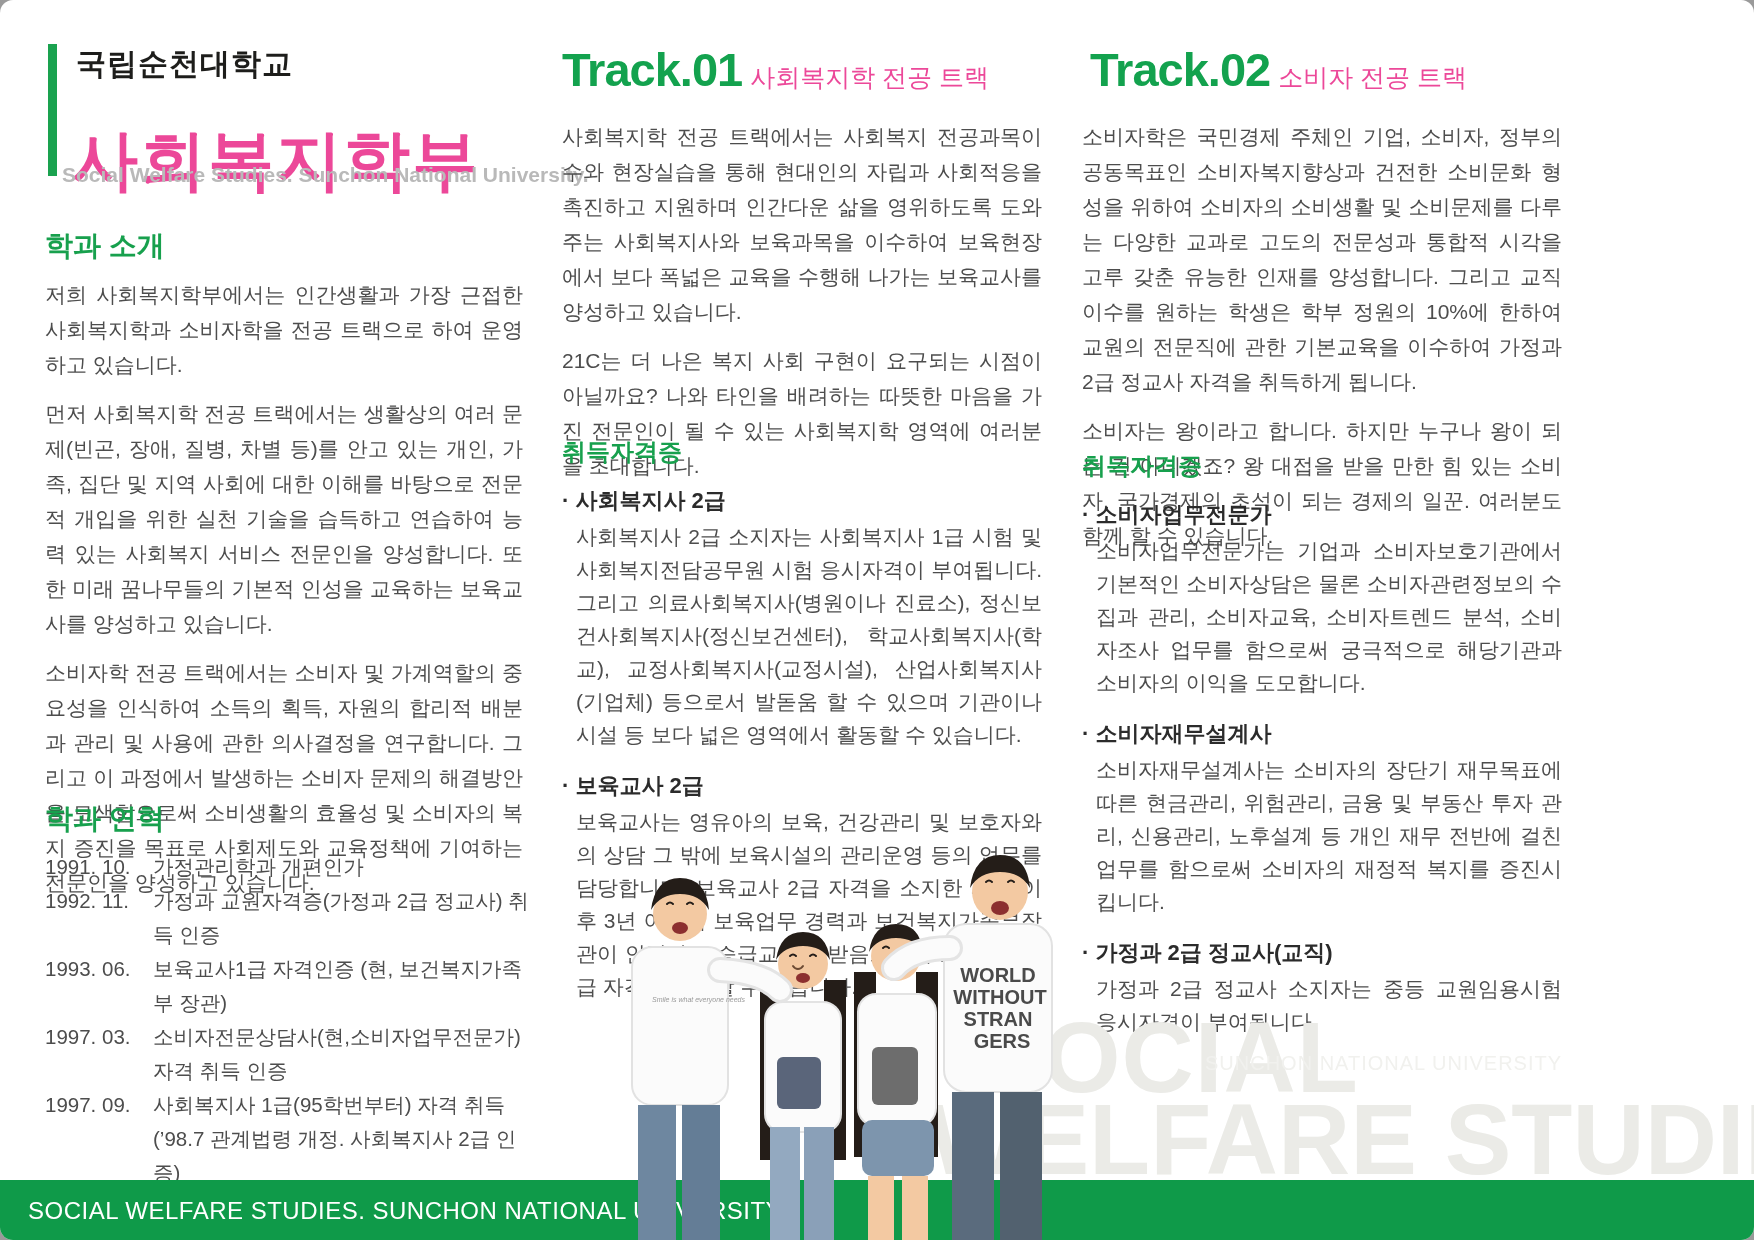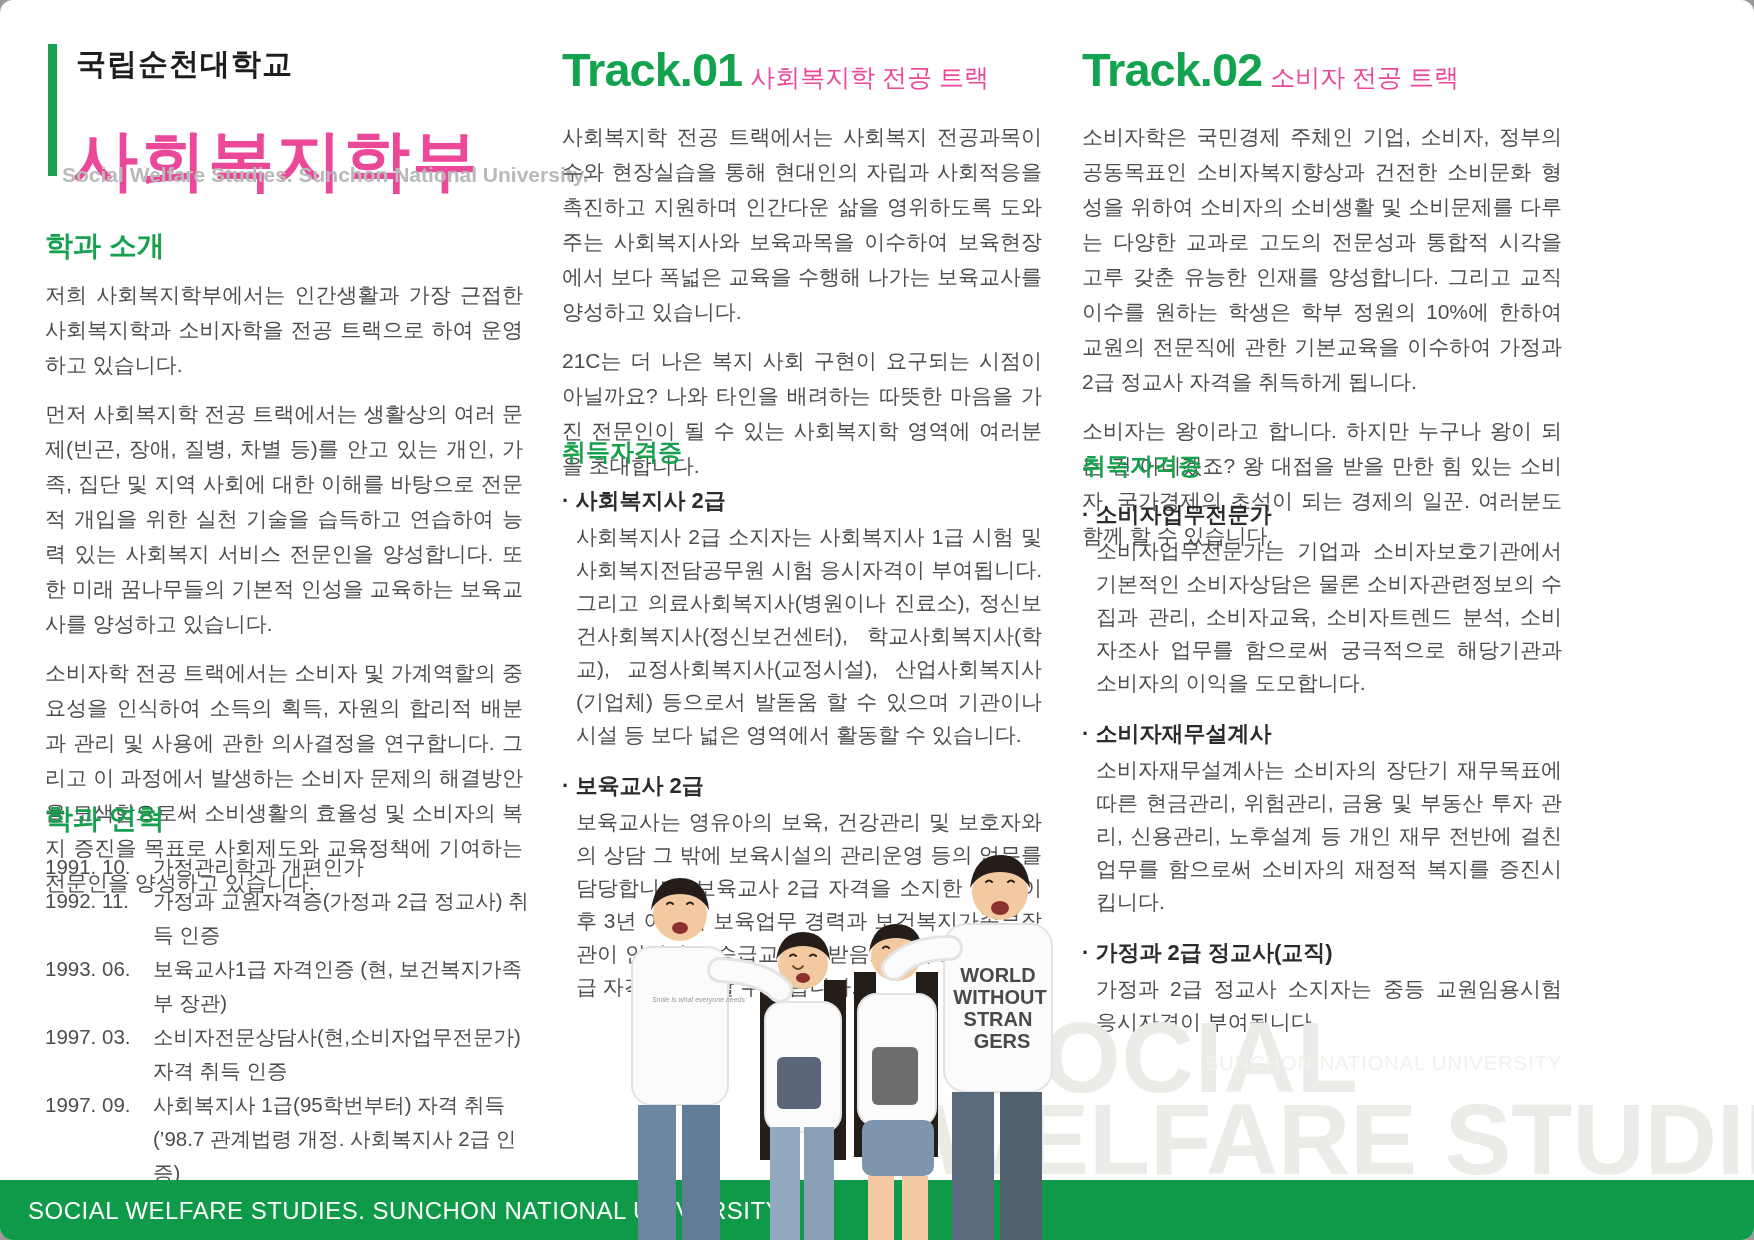--- a/index.html
+++ b/index.html
@@ -24,21 +24,21 @@
   .hist-row{display:flex; font-size:20.5px; line-height:34px; color:#4d4d4d;}
   .hist-date{flex:0 0 108px;}
   .hist-text{flex:1;}
   
   .track-head{white-space:nowrap;}
   .track-label{font-size:47px; font-weight:bold; color:#13a24e; letter-spacing:-1px;}
   .track-title{font-size:25px; font-weight:normal; color:#ec4899; margin-left:8px;}
   .col-mid{position:absolute; left:562px; top:42px; width:480px;}
   .col-mid .track-head{margin:0 0 22px 0;}
   .col-right{position:absolute; left:1082px; top:42px; width:480px;}
-  .col-right .track-head{margin:0 0 22px 0;}
+  .col-right .track-head{margin:0 0 22px 8px;}
   .certs-mid{position:absolute; left:562px; top:436px; width:480px;}
   .certs-right{position:absolute; left:1082px; top:450px; width:480px;}
   .cert-title{font-size:24px; font-weight:bold; color:#17a04d; margin:0 0 18px 0;}
   .cert-item{margin:0 0 20px 0;}
   .cert-name{font-size:22px; font-weight:bold; color:#2b2b2b; line-height:30px;}
   .cert-desc{font-size:21px; line-height:33px; text-align:justify; color:#4d4d4d; margin:4px 0 0 14px;}
   
   .wm{position:absolute; z-index:1; color:#ebebe7; font-weight:bold; white-space:nowrap;}
   .wm-social{left:975px; top:1000px; font-size:100px; letter-spacing:1px;}
   .wm-welfare{left:928px; top:1082px; font-size:100px; letter-spacing:0px;}

